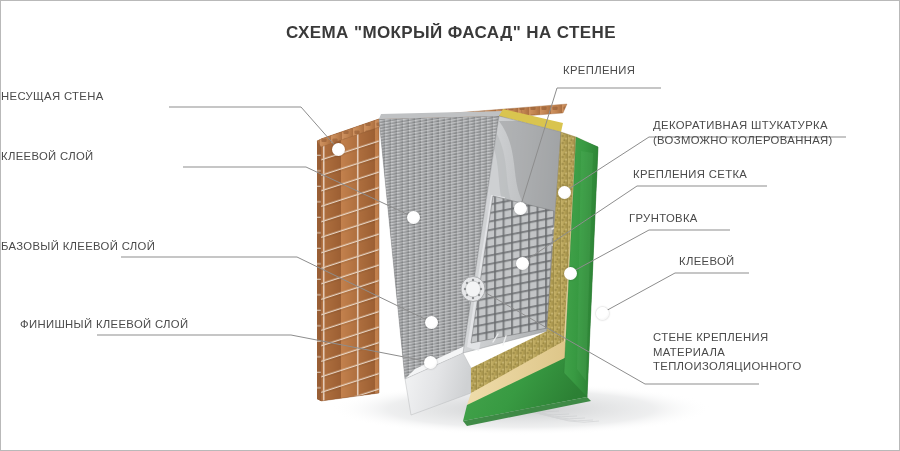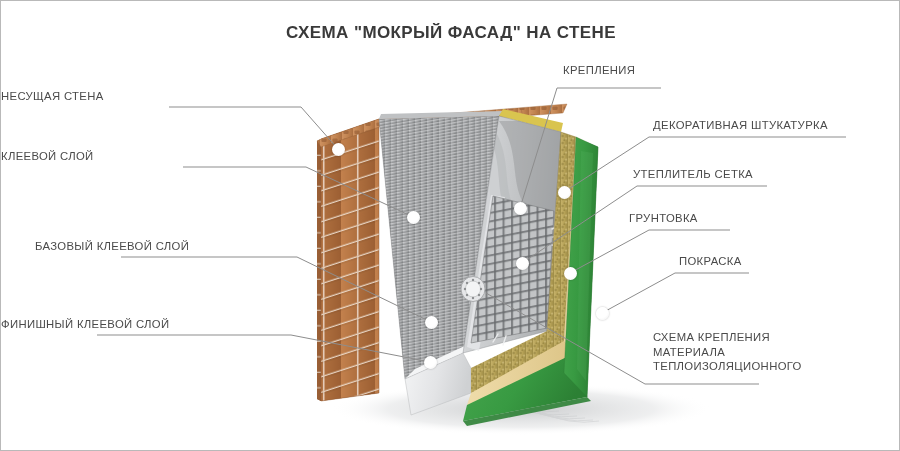--- a/index.html
+++ b/index.html
@@ -320,47 +320,48 @@
   <div class="dot" style="left:595px;top:306px;"></div>
 
   <div class="lbl left" style="left:0;top:88px;width:290px;">
     <span>НЕСУЩАЯ СТЕНА</span>
   </div>
 
   <div class="lbl left" style="left:0;top:148px;width:295px;">
     <span>КЛЕЕВОЙ СЛОЙ</span>
   </div>
 
-  <div class="lbl left" style="left:0;top:238px;width:288px;margin-left:34px;">
+  <div class="lbl left" style="left:0;top:238px;width:288px;">
     <span>БАЗОВЫЙ КЛЕЕВОЙ СЛОЙ</span>
   </div>
 
-  <div class="lbl left" style="left:0;top:316px;width:282px;">
+  <div class="lbl left" style="left:0;top:316px;width:282px;padding-left:19px;">
     <span>ФИНИШНЫЙ КЛЕЕВОЙ СЛОЙ</span>
   </div>
 
   <div class="lbl right" style="left:562px;top:62px;">
     <div>КРЕПЛЕНИЯ</div>
   </div>
 
   <div class="lbl right" style="left:652px;top:97px;margin-top:20px;">
     <div>ДЕКОРАТИВНАЯ ШТУКАТУРКА</div>
+    <div>(ВОЗМОЖНО КОЛЕРОВАННАЯ)</div>
   </div>
 
   <div class="lbl right" style="left:632px;top:166px;">
-    <div>УТЕПЛИТЕЛЬ СЕТКА</div>
+    <div>КРЕПЛЕНИЯ СЕТКА</div>
   </div>
 
   <div class="lbl right" style="left:628px;top:210px;">
     <div>ГРУНТОВКА</div>
   </div>
 
   <div class="lbl right" style="left:678px;top:253px;">
-    <div>ПОКРАСКА</div>
+    <div>КЛЕЕВОЙ</div>
   </div>
 
   <div class="lbl right" style="left:652px;top:329px;">
-    <div>СХЕМА КРЕПЛЕНИЯ</div>
+    <div>СТЕНЕ КРЕПЛЕНИЯ</div>
     <div>МАТЕРИАЛА</div>
     <div>ТЕПЛОИЗОЛЯЦИОННОГО</div>
   </div>
 
 </div>
 
 </body></html>

